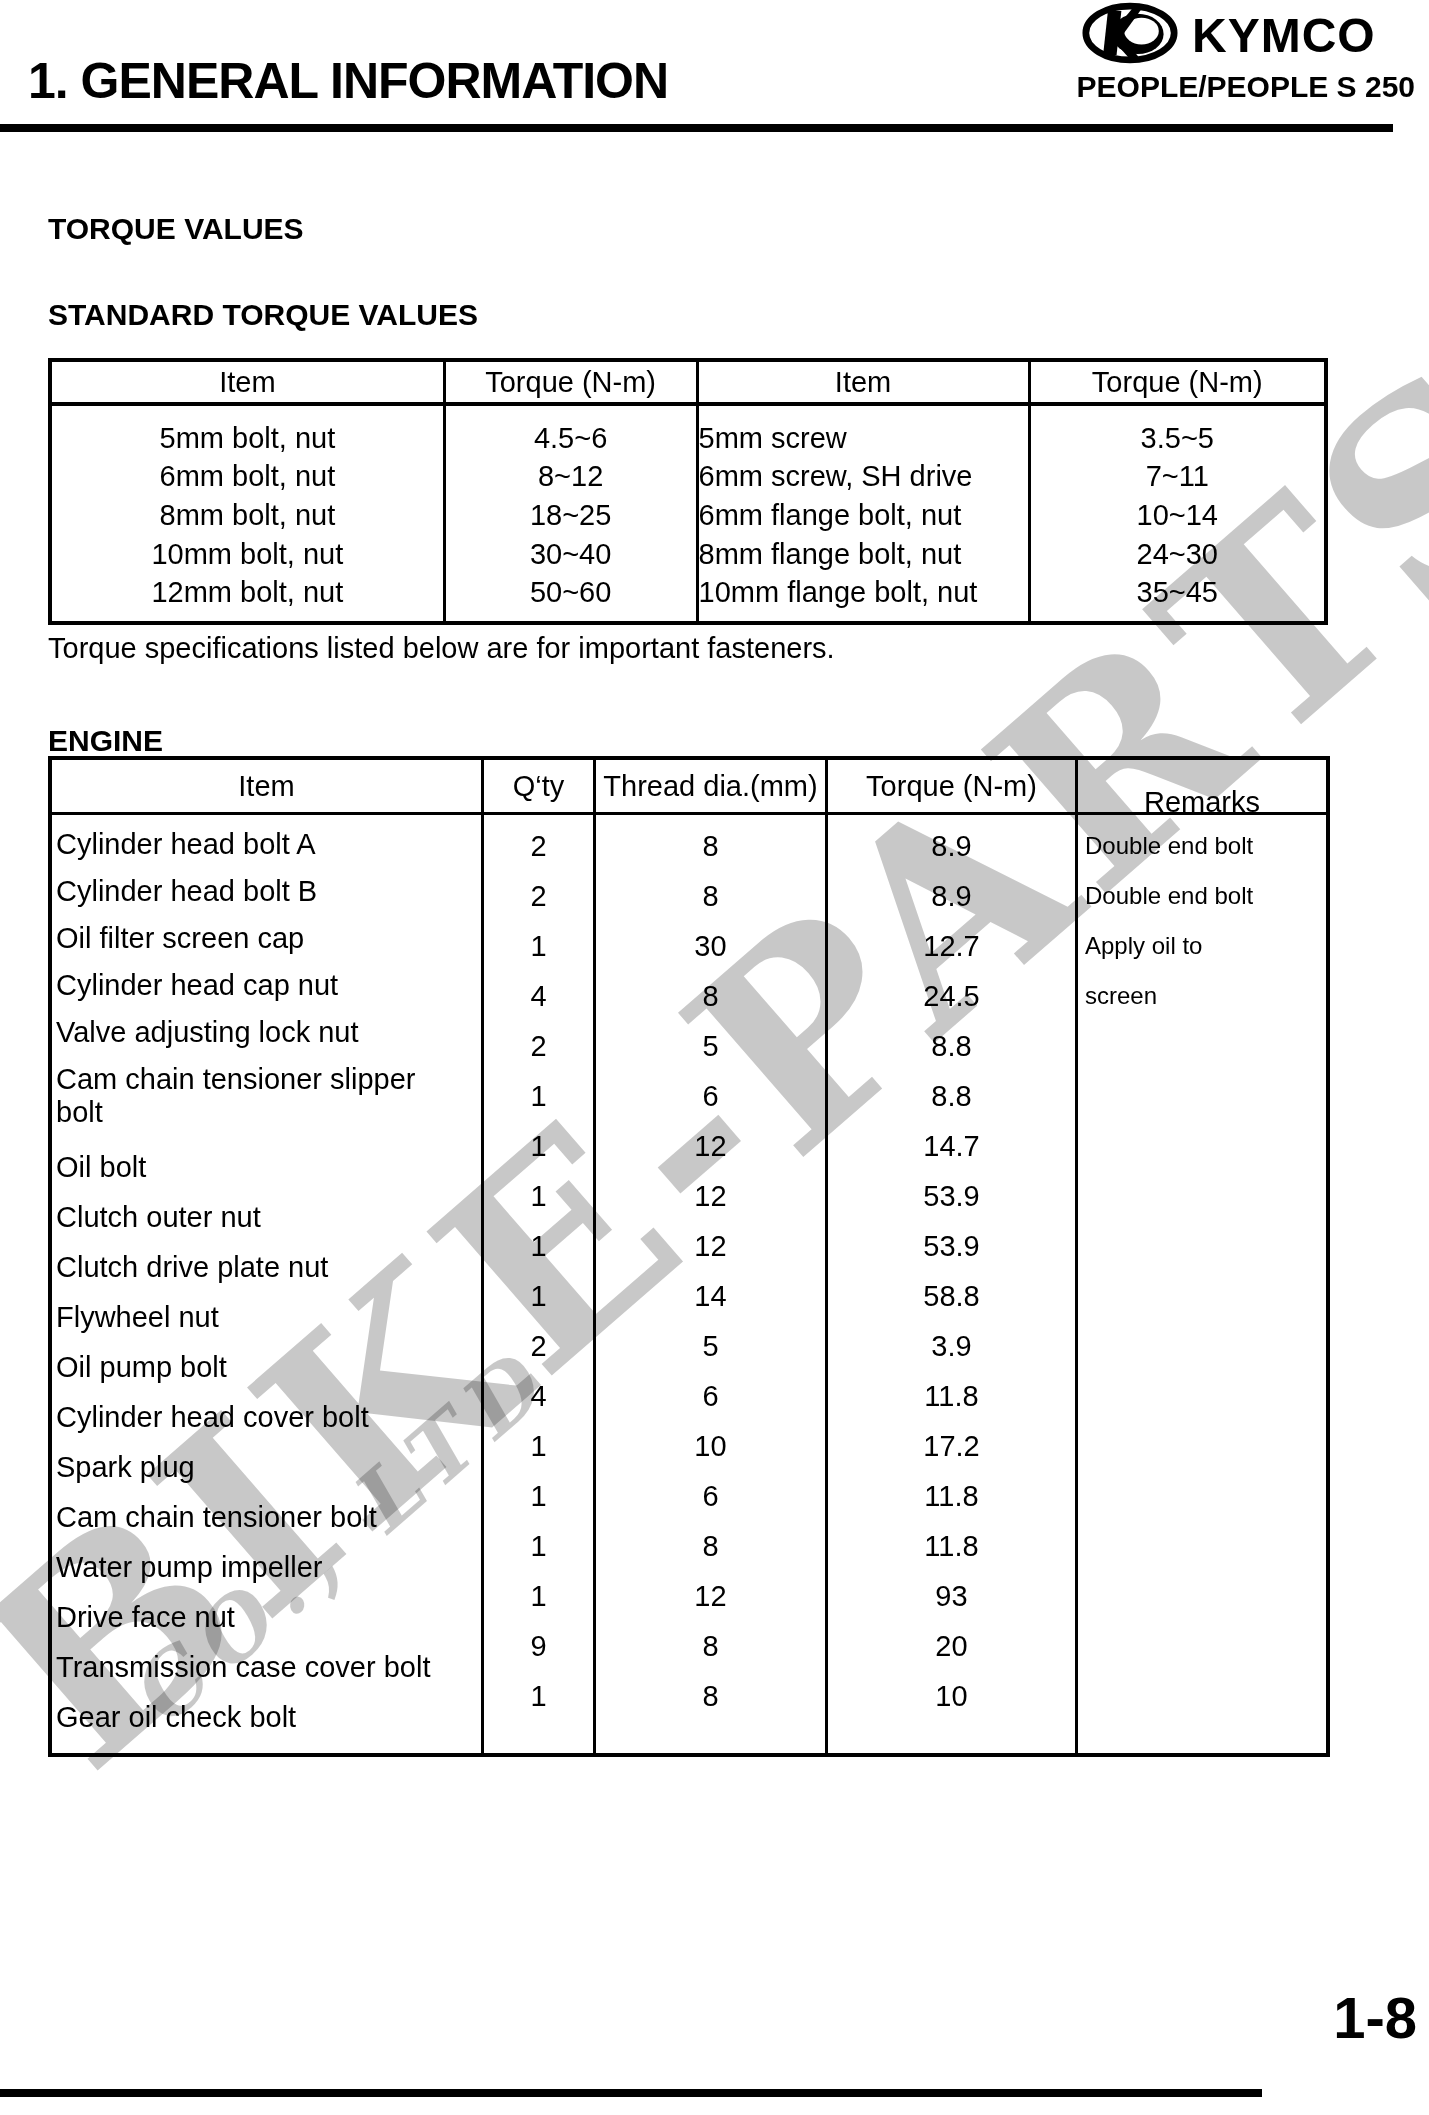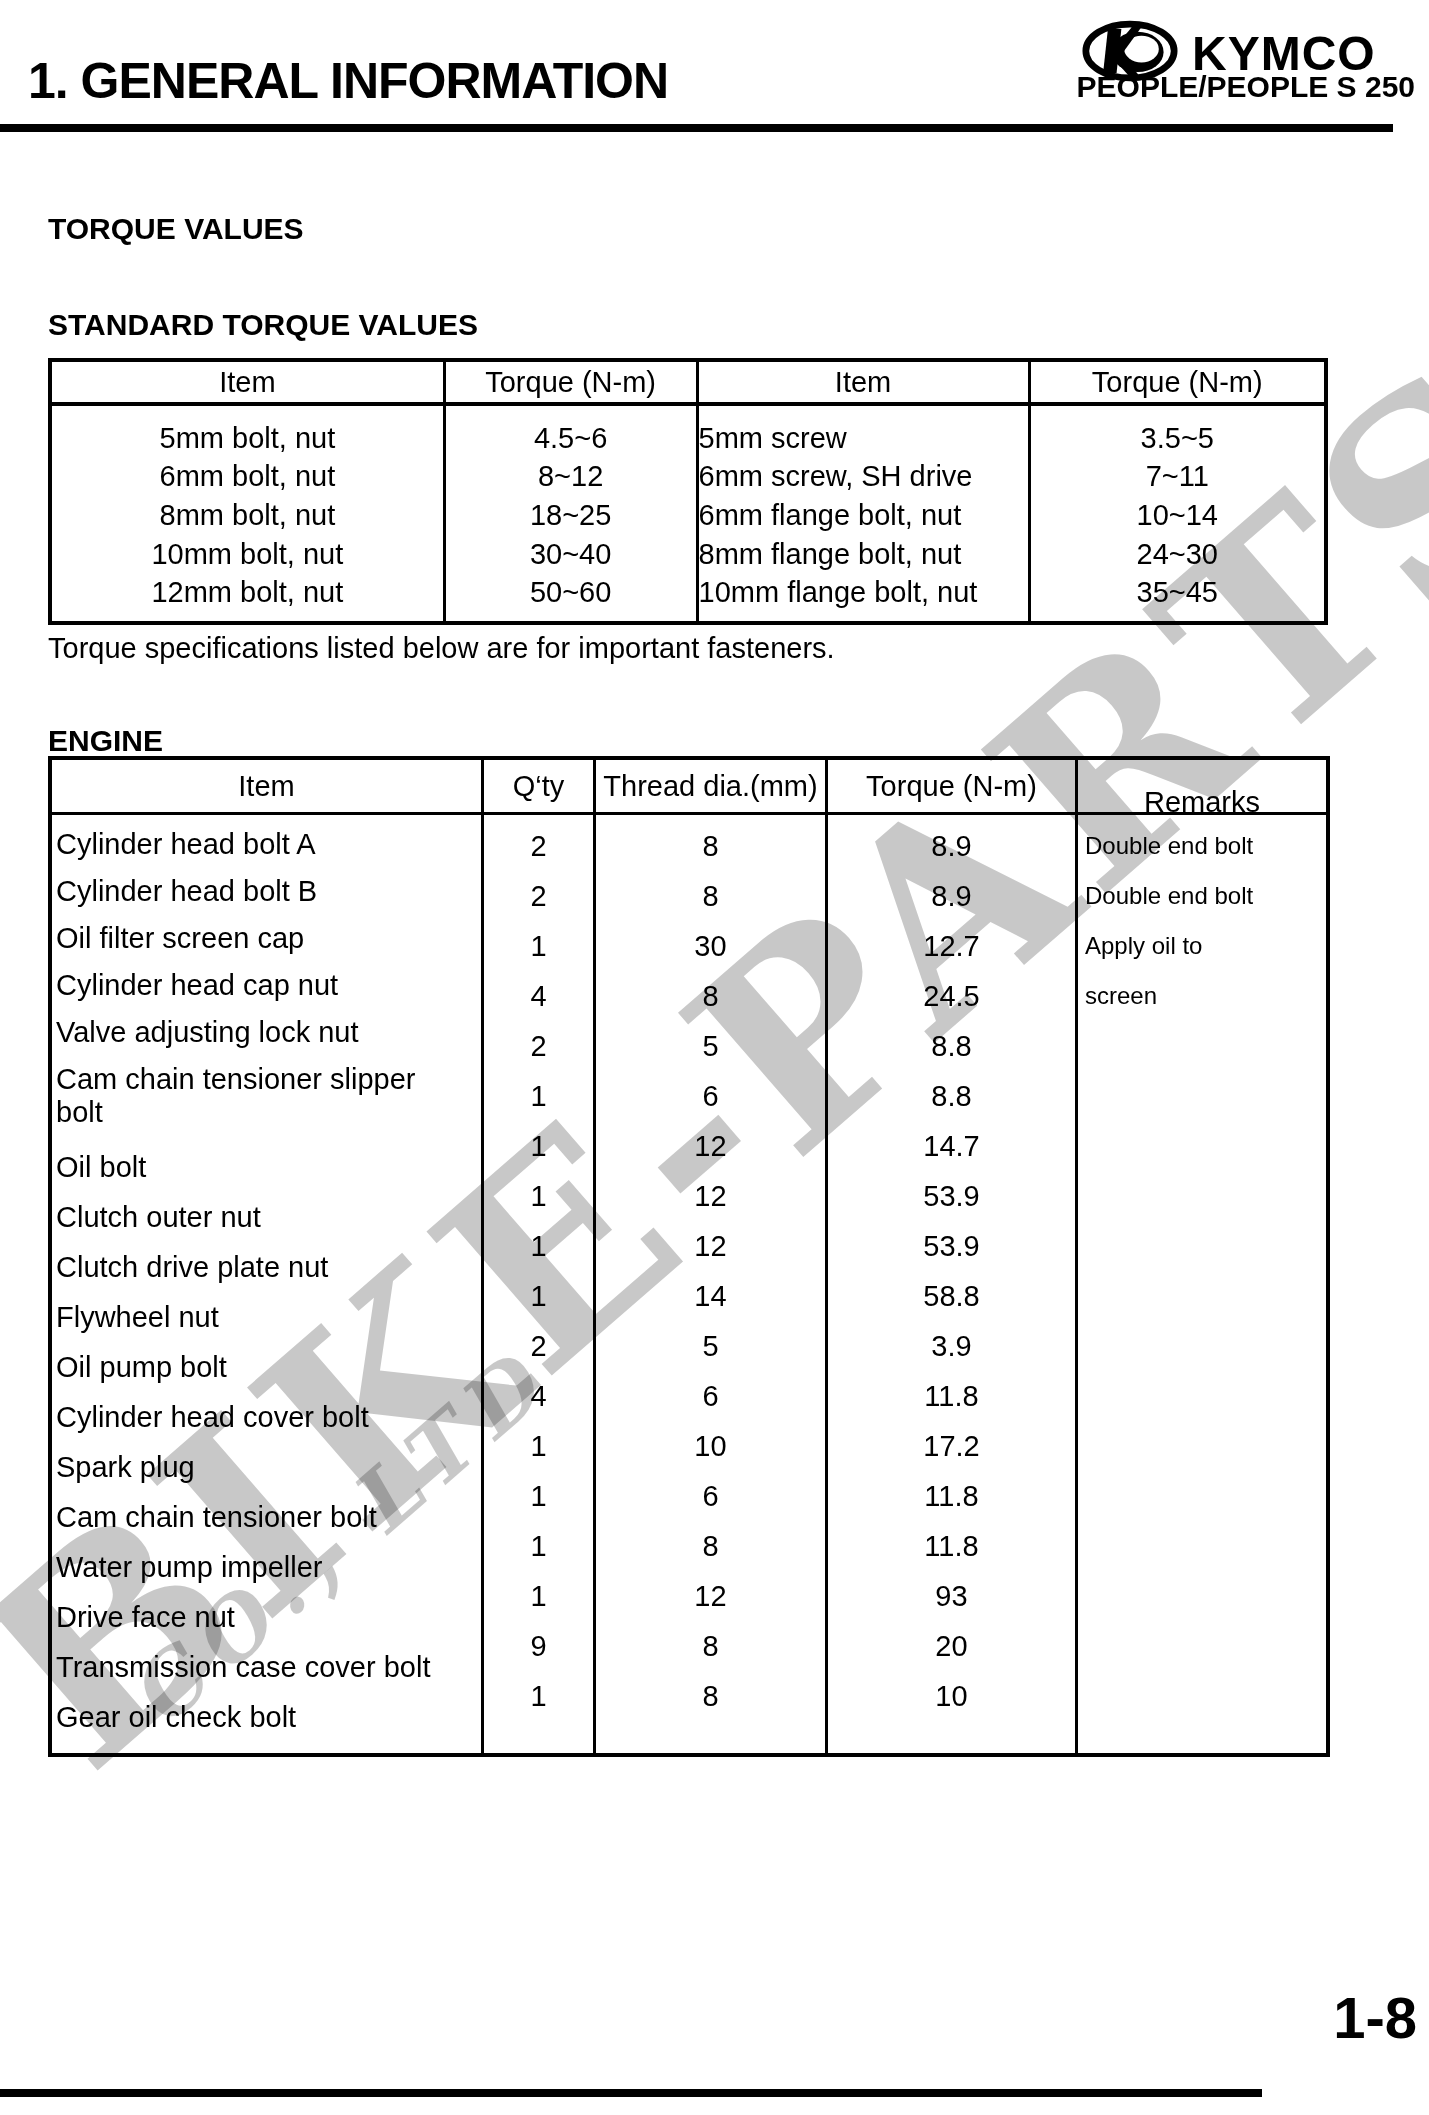--- a/index.html
+++ b/index.html
@@ -23,28 +23,28 @@
     white-space: nowrap;
     transform-origin: left center;
     pointer-events: none;
   }
   #wm-main { left: 28px; top: 1555px; font-size: 262px; letter-spacing: 10px; transform: rotate(-41deg); }
   #wm-sub  { left: 148px; top: 1655px; font-size: 84px; font-style: italic; letter-spacing: 14px; transform: rotate(-41deg); }
   
   .layer { position: absolute; z-index: 1; }
   
   #chapter-title { left: 8px; top: 52px; font-size: 50px; font-weight: bold; letter-spacing: -1px; margin-left: 20px; }
-  #brand-block { top: 20px; left: 1082px; display: flex; align-items: center; gap: 14px; justify-content: flex-end; }
+  #brand-block { top: 2px; left: 1082px; display: flex; align-items: center; gap: 14px; justify-content: flex-end; }
   #brand-word { font-size: 48px; font-weight: bold; letter-spacing: 1px; }
   #model-line { top: 70px; right: 14px; font-size: 30px; font-weight: bold; }
   #header-rule { left: 0; top: 124px; width: 1393px; height: 8px; background: #000; }
   
   .heading { font-size: 30px; font-weight: bold; }
   #torque-values-heading { left: 48px; top: 212px; }
-  #standard-heading { left: 48px; top: 308px; }
+  #standard-heading { left: 48px; top: 298px; }
   #note-line { left: 48px; top: 632px; font-size: 29px; }
   #engine-heading { left: 48px; top: 704px; margin-top: 20px; }
   
   #std-table { left: 48px; top: 358px; border-collapse: collapse; table-layout: fixed; width: 1280px; }
   #std-table, #std-table th, #std-table td { border: 0 solid #000; }
   #std-table { border: 4px solid #000; }
   #std-table th {
     border-left: 3px solid #000; border-right: 3px solid #000; border-bottom: 4px solid #000;
     height: 44px; font-size: 29px; font-weight: normal; text-align: center; vertical-align: middle;
   }

